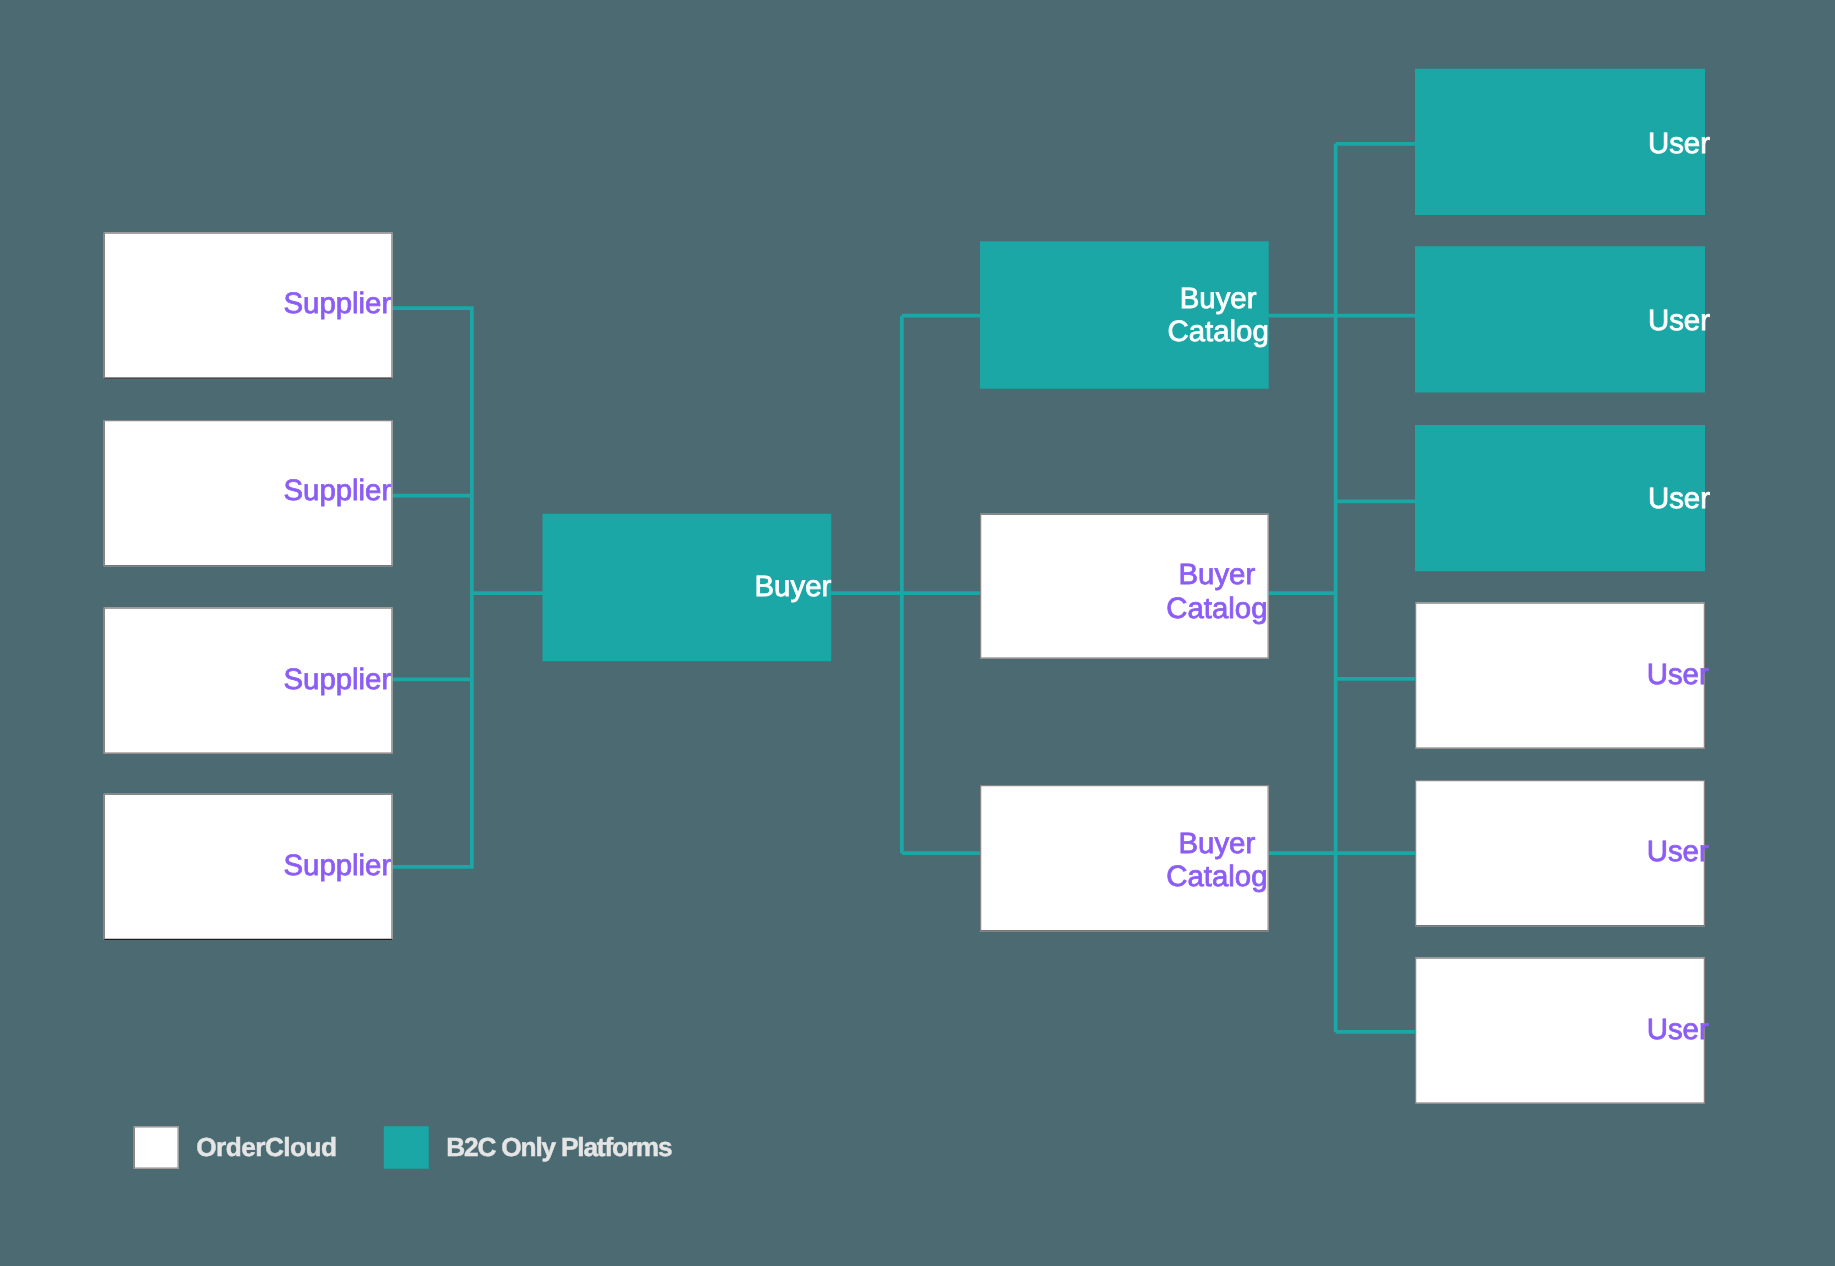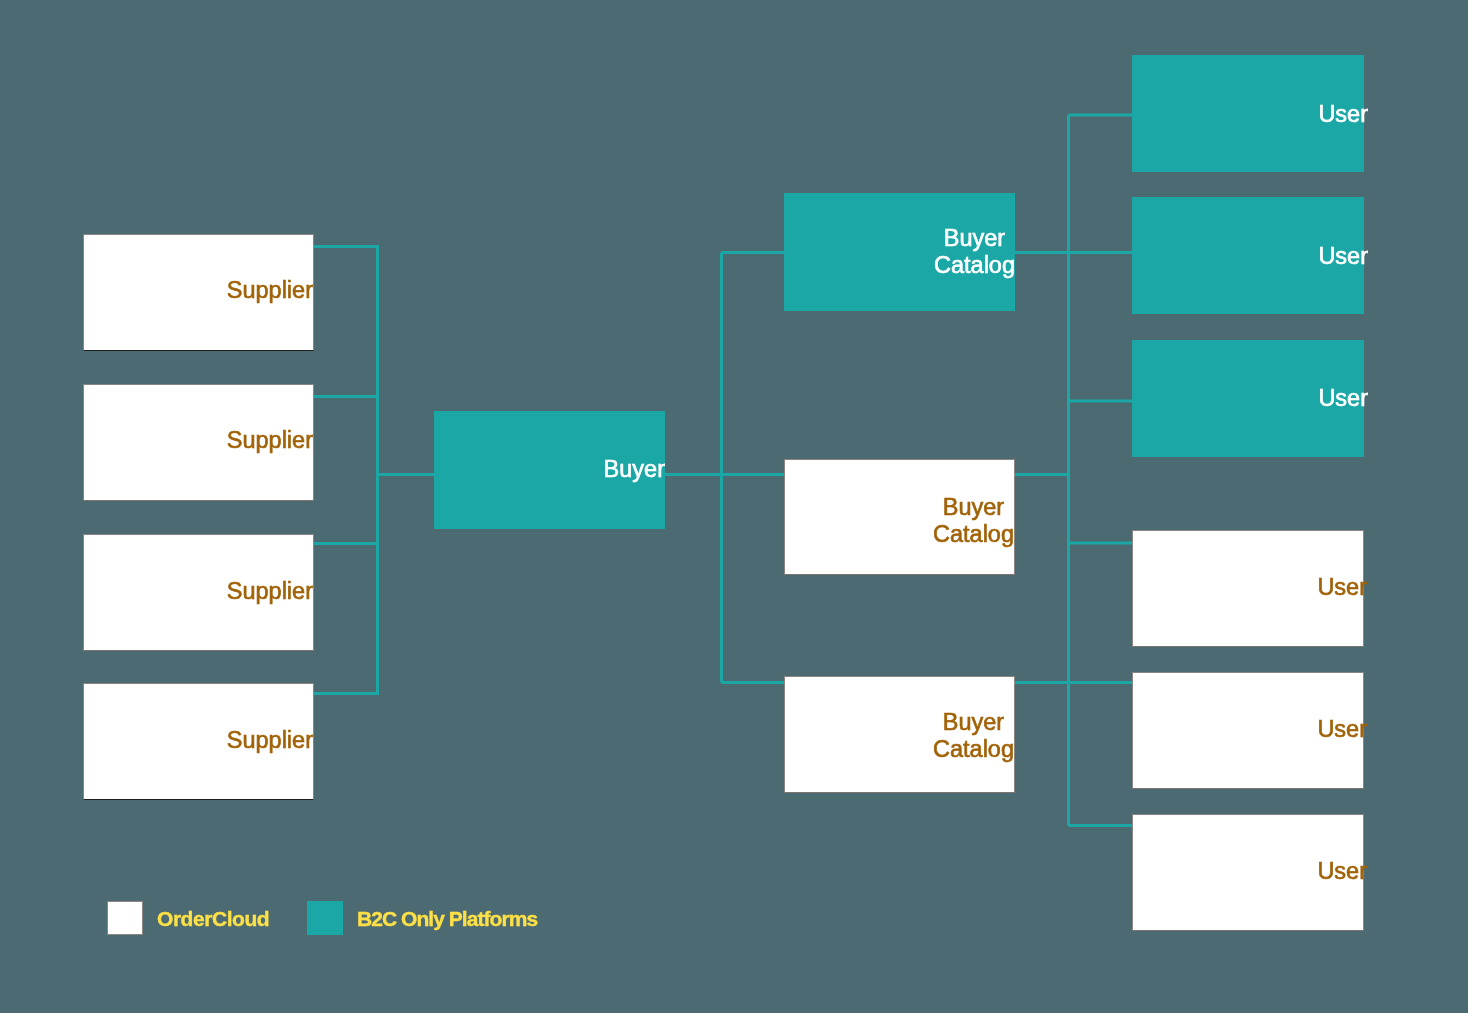--- a/index.html
+++ b/index.html
@@ -18,36 +18,36 @@
     box-sizing:border-box;
     display:flex;align-items:center;justify-content:flex-end;
     text-align:center;
     font-size:23.5px;
     line-height:27px;
     letter-spacing:0px;
     white-space:pre-line;
     -webkit-text-stroke:0.62px currentColor;
   }
   .node > span{transform:translateZ(0);}
-  .node.oc{background:#ffffff;border:1px solid #8b8583;border-bottom:1px solid #221c1c;color:#a16207;margin-top:48px;}
+  .node.oc{background:#ffffff;border:1px solid #8b8583;border-bottom:1px solid #221c1c;color:#8b5cf6;}
   .node.oc.lightbase{border-bottom-color:#7c7472;}
   .node.b2c{background:#1aa7a6;color:#ffffff;}
   .node.raise span{position:relative;top:-2px;}
   .node.nudge span{position:relative;left:4px;top:1px;}
   .node.nudge.up1 span{top:-1px;}
   .node.nudge.up0 span{top:0px;}
   .node.raise.dn1 span{top:-1px;}
   .node.lift1 span{position:relative;top:-1px;}
   .node.down4 span{position:relative;top:4px;}
   .node.down1 span{position:relative;top:1px;}
   .legend{position:absolute;display:flex;align-items:center;}
   .legend .sw{box-sizing:border-box;width:36px;height:34px;}
   .legend .sw.oc{background:#fff;border:1px solid #8e8683;}
   .legend .sw.b2c{background:#1aa7a6;}
-  .legend .lb{font-size:21px;font-weight:bold;color:#fde047;margin-left:14px;white-space:nowrap;
+  .legend .lb{font-size:21px;font-weight:bold;color:#e5e5e5;margin-left:14px;white-space:nowrap;
     -webkit-text-stroke:0.35px currentColor;position:relative;top:1px;transform:translateZ(0);}
   .legend .lb.l1{letter-spacing:-0.45px;}
   .legend .lb.l2{letter-spacing:-0.95px;}
 </style>
 </head>
 <body>
 
 <div id="stage">
 
   <svg class="edges" viewBox="0 0 1468 1013">

